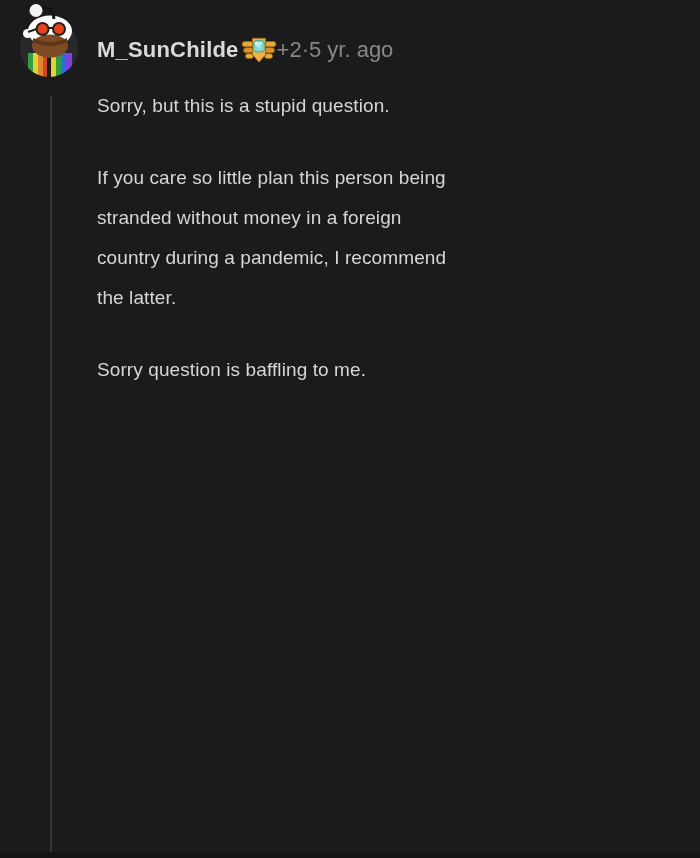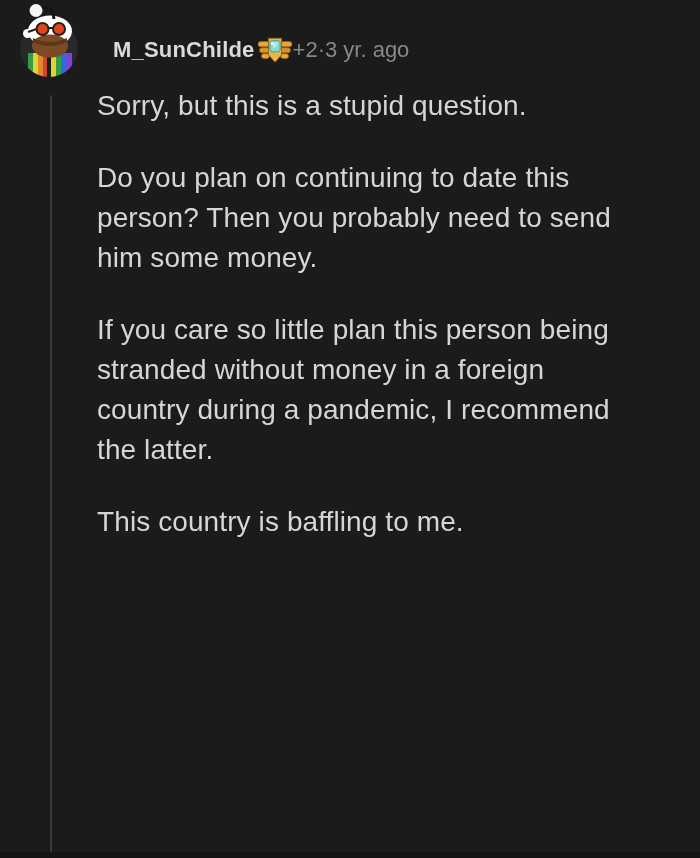--- a/index.html
+++ b/index.html
@@ -24,21 +24,20 @@
   }
   .comment-header {
     position: absolute;
     left: 97px;
     top: 30px;
     height: 40px;
     display: flex;
     align-items: center;
     gap: 0;
     white-space: nowrap;
-    margin-left: 16px;
   }
   .username {
     font-size: 22px;
     font-weight: bold;
     color: #d8dadb;
     letter-spacing: 0.2px;
   }
   .award-icon {
     display: inline-block;
     width: 36px;
@@ -59,21 +58,21 @@
     border-radius: 1px;
   }
   .comment-body {
     position: absolute;
     left: 97px;
     top: 86px;
     width: 600px;
   }
   .comment-body p {
     margin: 0 0 32px 0;
-    font-size: 28px;
+    font-size: 19px;
     line-height: 40px;
     color: #d4d6d7;
     white-space: pre-line;
     letter-spacing: 0.1px;
   }
   .bottom-strip {
     position: absolute;
     left: 0;
     right: 0;
     bottom: 0;
@@ -140,31 +139,28 @@
 
         <path d="M12,3.5 L26,3.5 L26,21 L19,29 L12,21 Z" fill="#edb347" stroke="#9a6518" stroke-width="1"></path>
 
         <rect x="13.5" y="6" width="11" height="12" rx="2.5" fill="#86dcd2" stroke="#3f9c90" stroke-width="1"></rect>
         <polygon points="15,8 22.5,8 18.5,15" fill="#c2f2ec" opacity="0.85"></polygon>
         <circle cx="16" cy="9" r="1.3" fill="#ffffff"></circle>
       </svg>
     </span>
     <span class="meta">+2</span>
     <span class="meta">·</span>
-    <span class="meta">3 yr. ago</span>
+    <span class="meta">5 yr. ago</span>
   </div>
 
   <div class="thread-line"></div>
 
   <div class="comment-body">
     <p>Sorry, but this is a stupid question.</p>
-    <p>Do you plan on continuing to date this
-person? Then you probably need to send
-him some money.</p>
     <p>If you care so little plan this person being
 stranded without money in a foreign
 country during a pandemic, I recommend
 the latter.</p>
-    <p>This country is baffling to me.</p>
+    <p>Sorry question is baffling to me.</p>
   </div>
 
   <div class="bottom-strip"></div>
 </div>
 
 </body></html>

